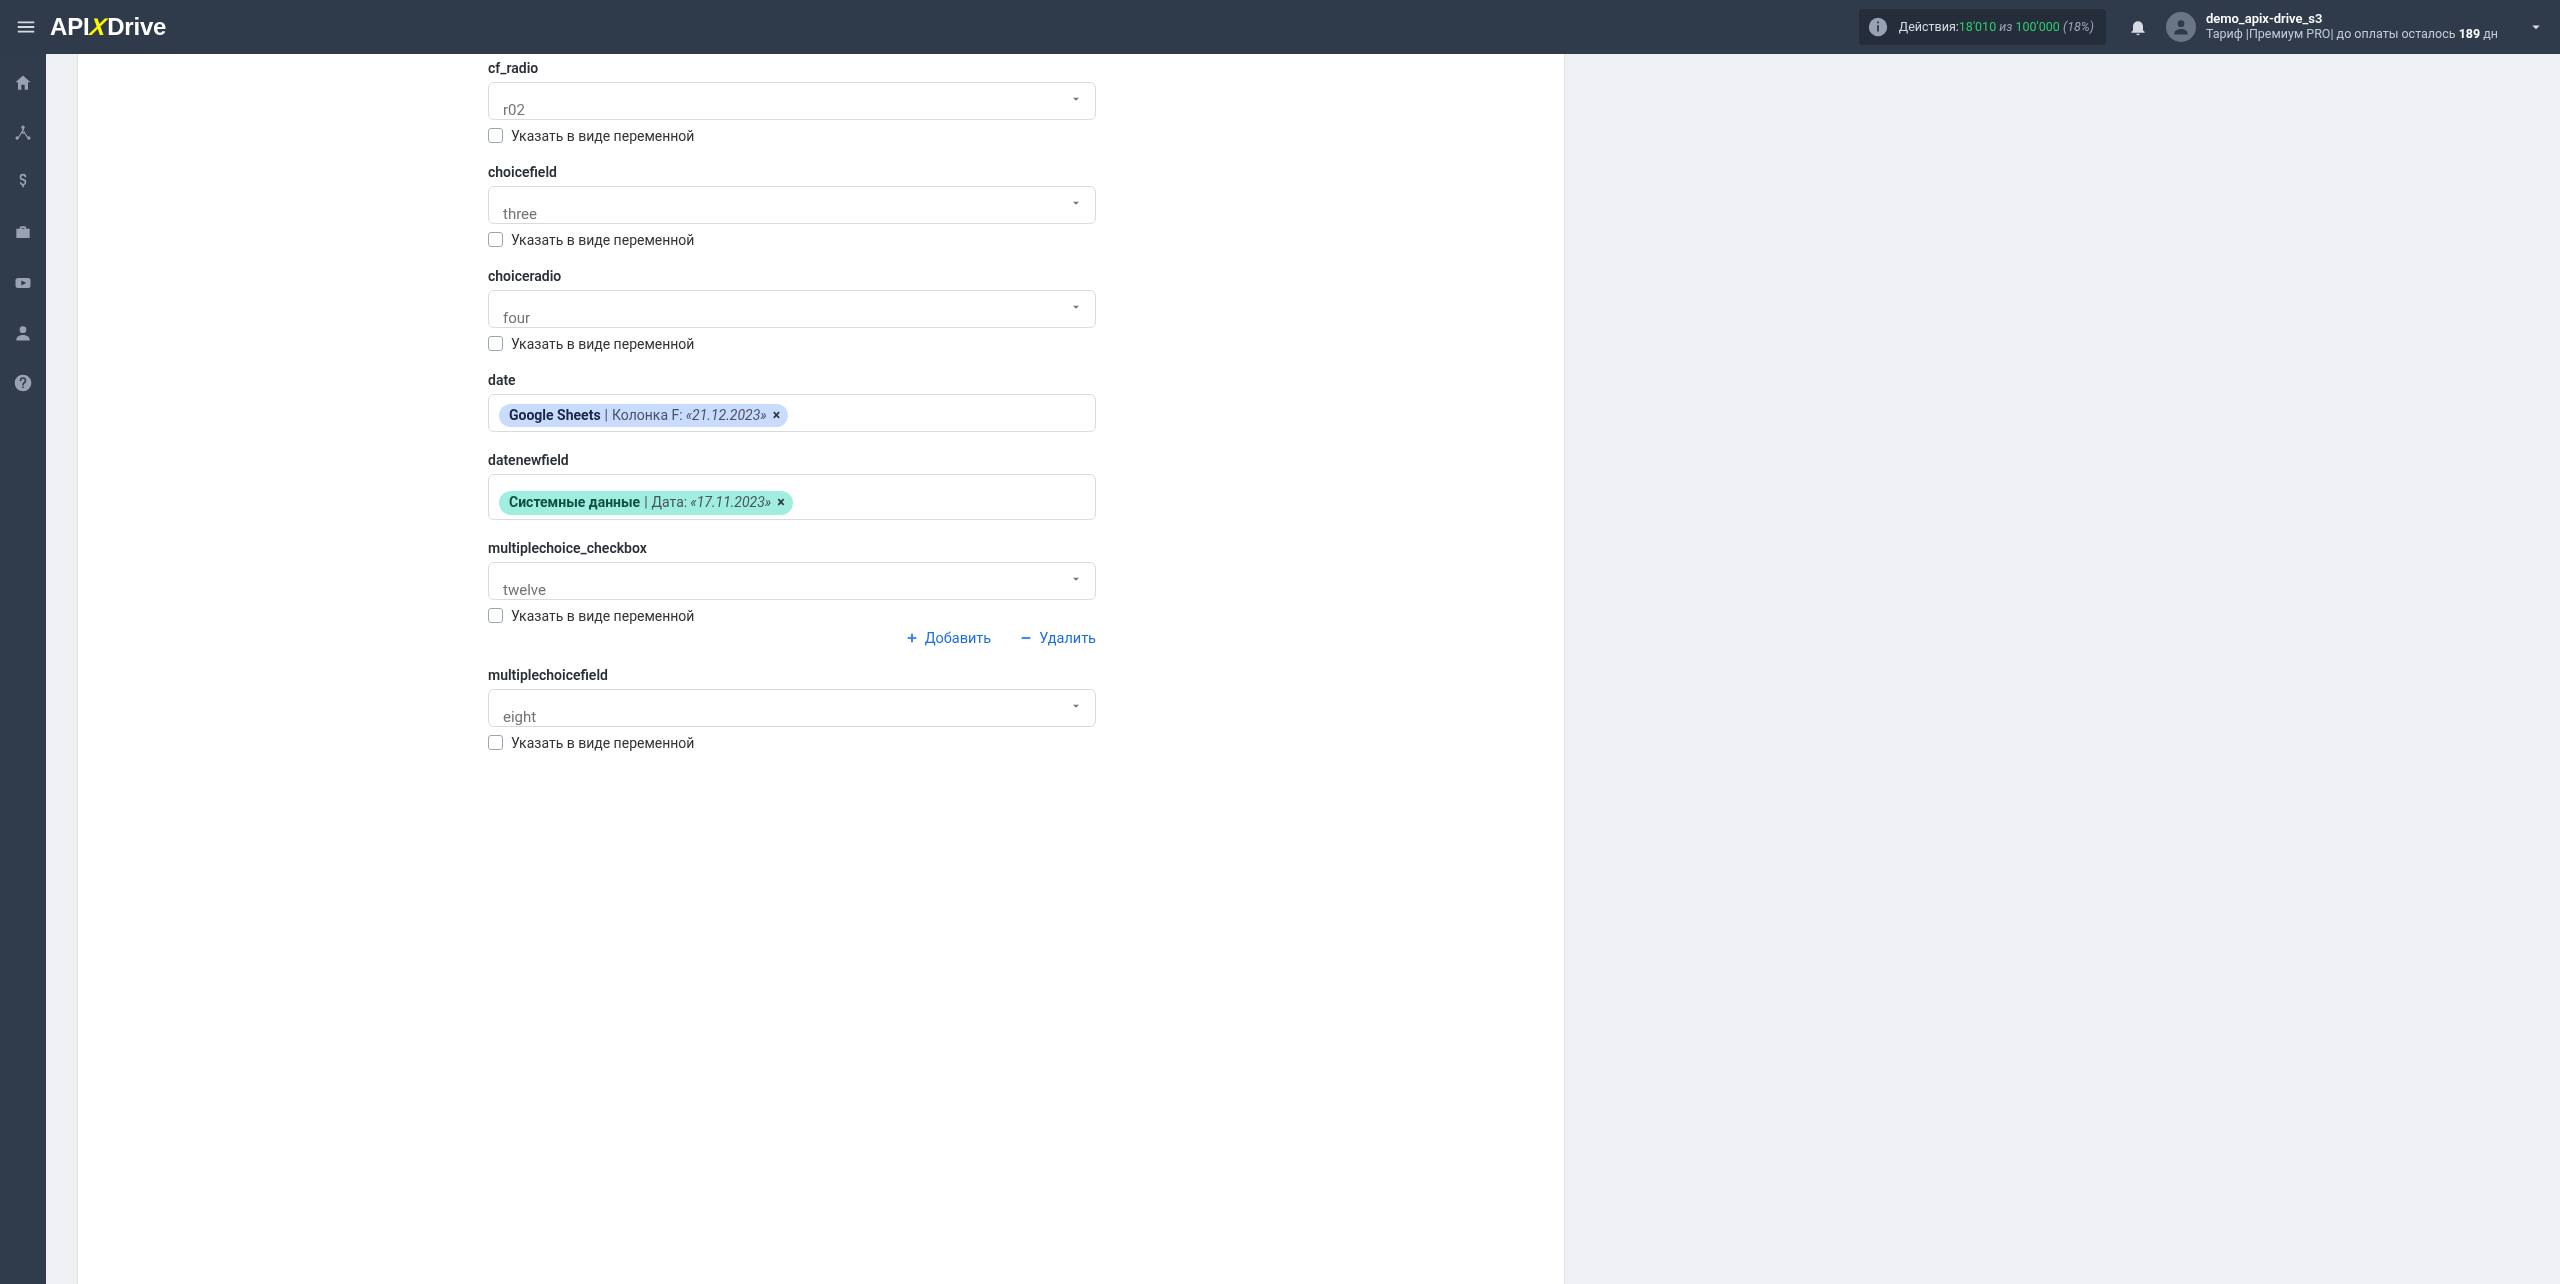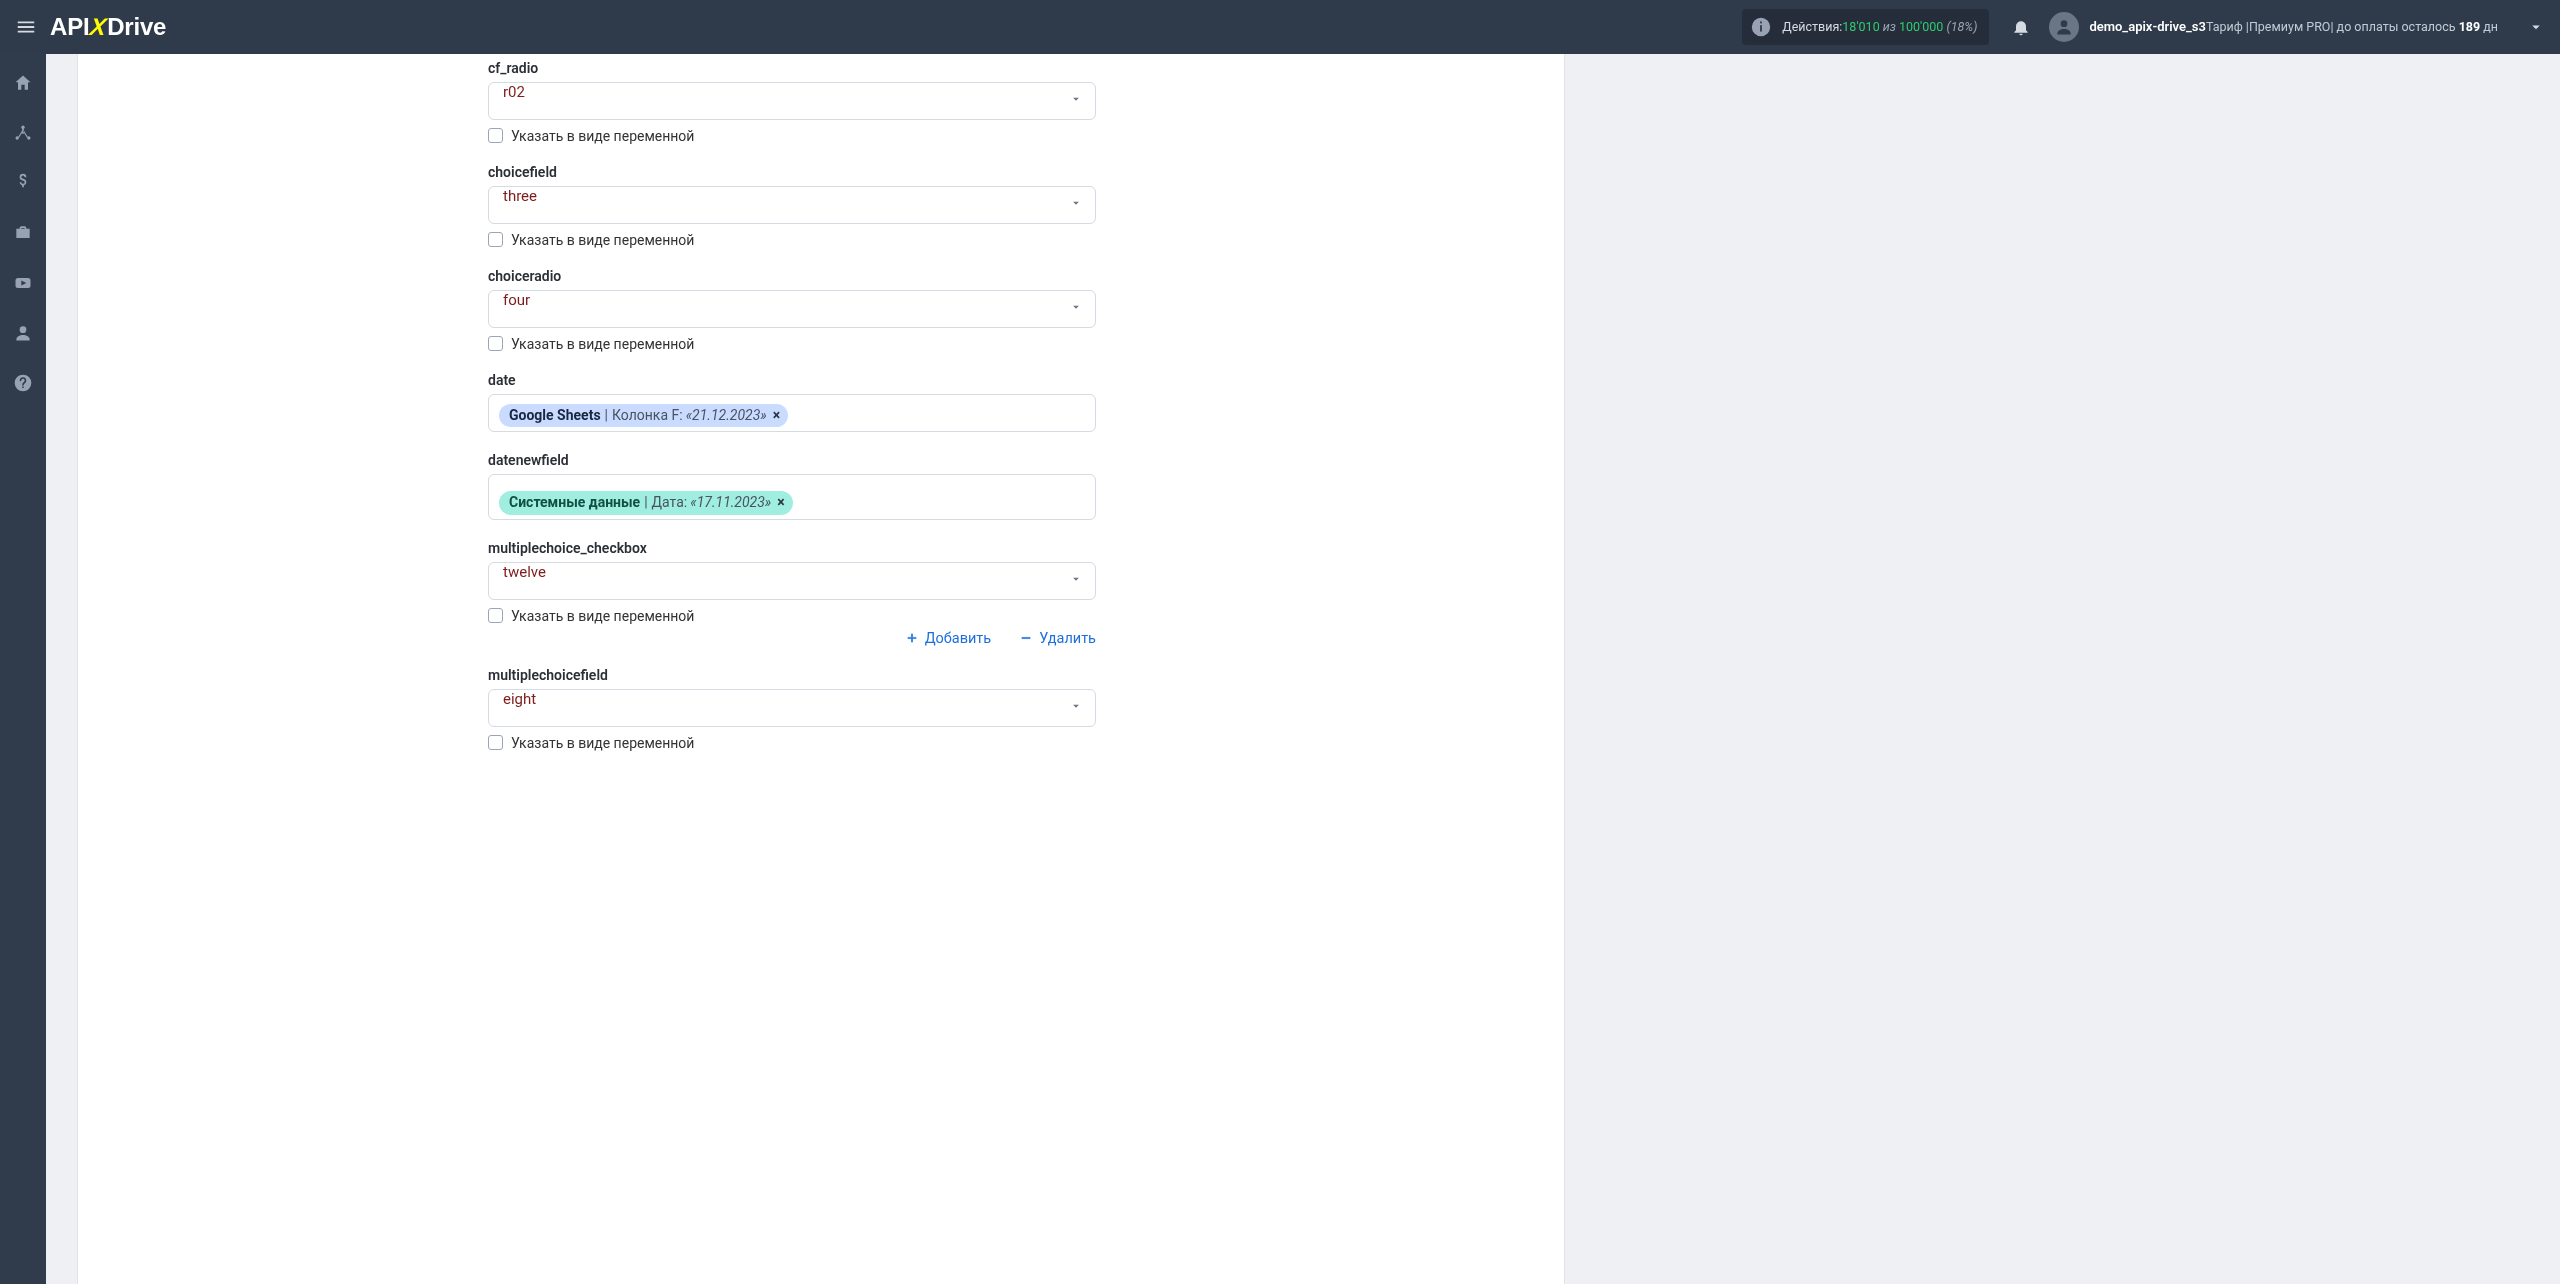--- a/index.html
+++ b/index.html
@@ -44,21 +44,21 @@
   .actions-lines .line2 .iz { color:#9aa6b5; font-style: italic; }
   .actions-lines .line2 .total { color:#2ecc71; }
   .actions-lines .line2 .pct { color:#9aa6b5; font-style: italic; }
 
   .bell { width: 32px; height:32px; display:inline-flex; align-items:center; justify-content:center; margin-right: 12px; cursor:pointer;}
   .bell svg { width:20px; height:20px; fill:#d6dbe2;}
 
   .avatar { width: 30px; height:30px; border-radius: 50%; background:#6a7585; display:inline-flex; align-items:center; justify-content:center; margin-right: 10px;}
   .avatar svg { width: 20px; height:20px; fill:#2f3a4a; }
 
-  .user-block { display:flex; line-height:1.15; font-size: 13px; margin-right: 28px; }
+  .user-block { display:flex; flex-direction:column; line-height:1.15; font-size: 13px; margin-right: 28px; }
   .user-block .uname { font-weight:600; color:#fff; }
   .user-block .tariff { color:#c2cbd6; font-size: 12.5px; }
   .user-block .tariff .days { font-weight:700; color:#fff; }
 
   .header-chevron { margin-left: auto; width: 20px; height:20px; display:inline-flex; align-items:center; justify-content:center; cursor:pointer;}
   .header-chevron svg { width: 18px; height:18px; fill:#d6dbe2; }
 
   
   .app-body { position: absolute; top:54px; left:0; right:0; bottom:0; display:flex; }
 
@@ -67,21 +67,21 @@
   .sidebar .sb-item svg { width:20px; height:20px; fill:#98a2b3; }
 
   .content-wrap { flex:1; overflow: hidden; background:#eef0f3; display:flex; justify-content:flex-start; }
   .content-card { width: 1486px; max-width: 96%; background:#fff; margin: 0; box-shadow: 0 0 0 1px rgba(0,0,0,0.05); min-height:100%; position:relative; margin-left: 32px; }
   .form-area { width: 608px; margin-left: 410px; padding-top: 6px; padding-bottom: 20px; }
 
   
   .field-group { margin-bottom: 20px; }
   .field-label { font-weight:600; font-size: 14px; color:#2b2f36; margin-bottom: 6px; display:block; }
 
-  .select-box { position:relative; width:100%; height:38px; border:1px solid #d5dbe3; border-radius:6px; background:#fff; display:flex; align-items:flex-start; padding: 0 40px 0 14px; font-size:15px; color:#7f1d1d; cursor:pointer; }
+  .select-box { position:relative; width:100%; height:38px; border:1px solid #d5dbe3; border-radius:6px; background:#fff; display:flex; align-items:flex-end; padding: 0 40px 0 14px; font-size:15px; color:#737373; cursor:pointer; }
   .select-box .chev { position:absolute; right:12px; top:50%; transform: translateY(-50%); }
   .select-box .chev svg { width:14px; height:14px; fill:#6b7686; }
 
   .token-box { position:relative; width:100%; min-height:38px; border:1px solid #d5dbe3; border-radius:6px; background:#fff; display:flex; align-items:flex-end; padding: 4px 10px; gap:6px; flex-wrap: wrap; }
 
   .token { display:inline-flex; align-items:center; border-radius: 14px; padding: 3px 8px 3px 10px; font-size: 14px; line-height: 1.25; }
   .token .src { font-weight:700; }
   .token .sep { margin: 0 4px; color:#4a5262;}
   .token .lbl { color:#4a5262; }
   .token .val { font-style: italic; color:#4a5262; margin-left: 3px;}

